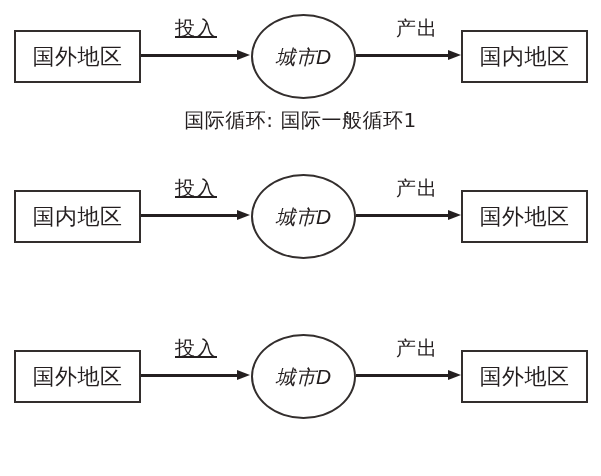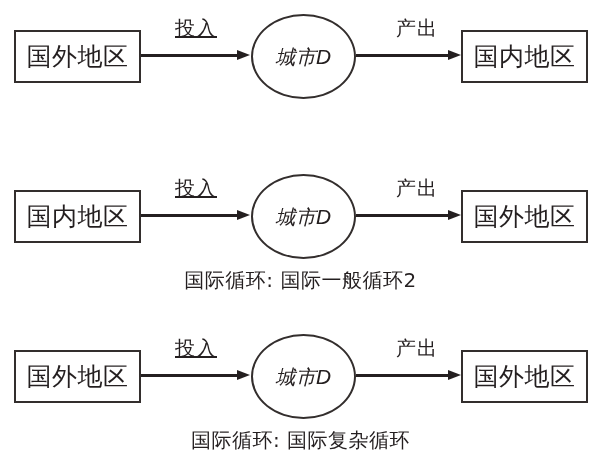--- a/index.html
+++ b/index.html
@@ -38,21 +38,21 @@
   
   .node-box {
     position: absolute;
     box-sizing: border-box;
     border: 2px solid #332e2d;
     background: #ffffff;
     display: flex;
     align-items: center;
     justify-content: center;
     letter-spacing: 0.5px;
-    font-size: 25px;
+    font-size: 22px;
     line-height: 1;
     white-space: nowrap;
   }
   .node-box.left {
     left: 14px;
     top: 30px;
     width: 127px;
     height: 53px;
   }
   .node-box.right {
@@ -171,20 +171,21 @@
 
     <div class="edge-label output-label">产出</div>
 
     <div class="arrow arrow-out">
       <div class="shaft"></div>
       <div class="head"></div>
     </div>
 
     <div class="node-box right">国内地区</div>
 
+    <div class="caption">国际循环: 国际一般循环1</div>
   </div>
 
   <div class="row row-2">
     <div class="node-box left">国内地区</div>
 
     <div class="edge-label input-label">投入</div>
 
     <div class="arrow arrow-in">
       <div class="shaft"></div>
       <div class="head"></div>
@@ -194,21 +195,20 @@
 
     <div class="edge-label output-label">产出</div>
 
     <div class="arrow arrow-out">
       <div class="shaft"></div>
       <div class="head"></div>
     </div>
 
     <div class="node-box right">国外地区</div>
 
-    <div class="caption">国际循环: 国际一般循环2</div>
   </div>
 
   <div class="row row-3">
     <div class="node-box left">国外地区</div>
 
     <div class="edge-label input-label">投入</div>
 
     <div class="arrow arrow-in">
       <div class="shaft"></div>
       <div class="head"></div>
@@ -218,16 +218,15 @@
 
     <div class="edge-label output-label">产出</div>
 
     <div class="arrow arrow-out">
       <div class="shaft"></div>
       <div class="head"></div>
     </div>
 
     <div class="node-box right">国外地区</div>
 
-    <div class="caption">国际循环: 国际复杂循环</div>
   </div>
 
 </div>
 
 </body></html>

